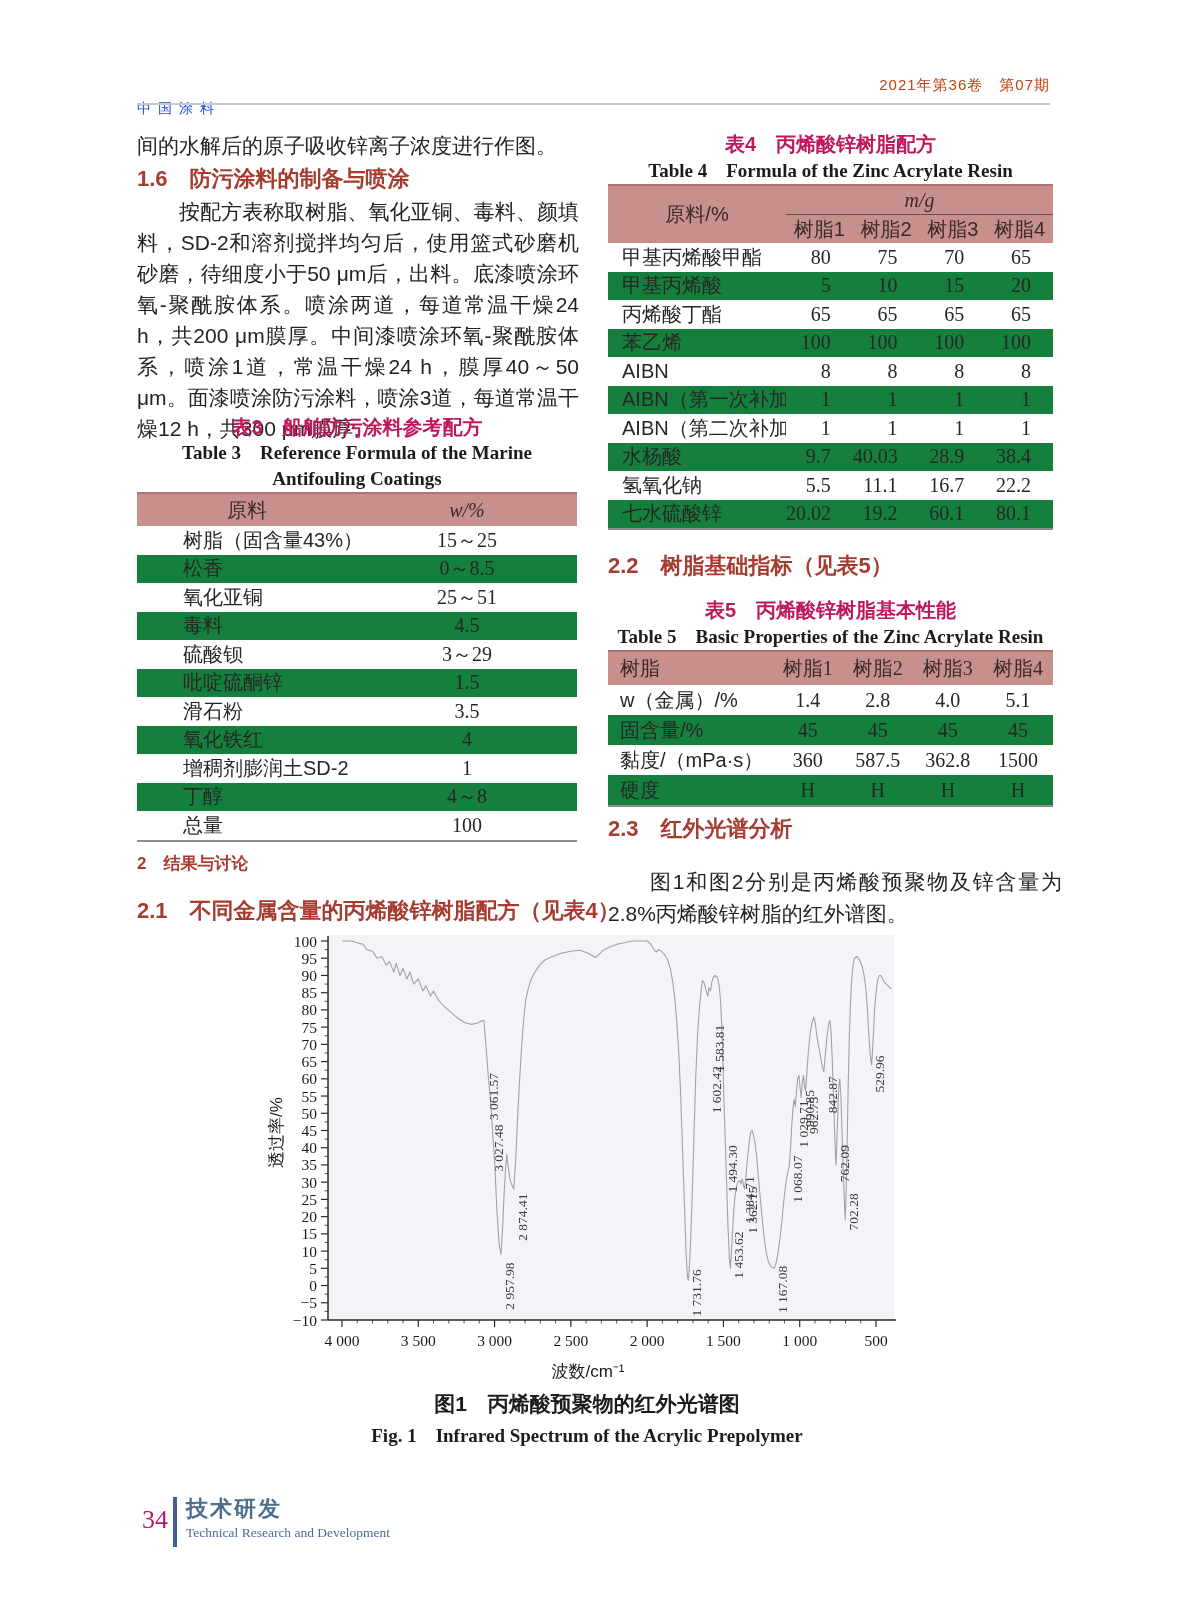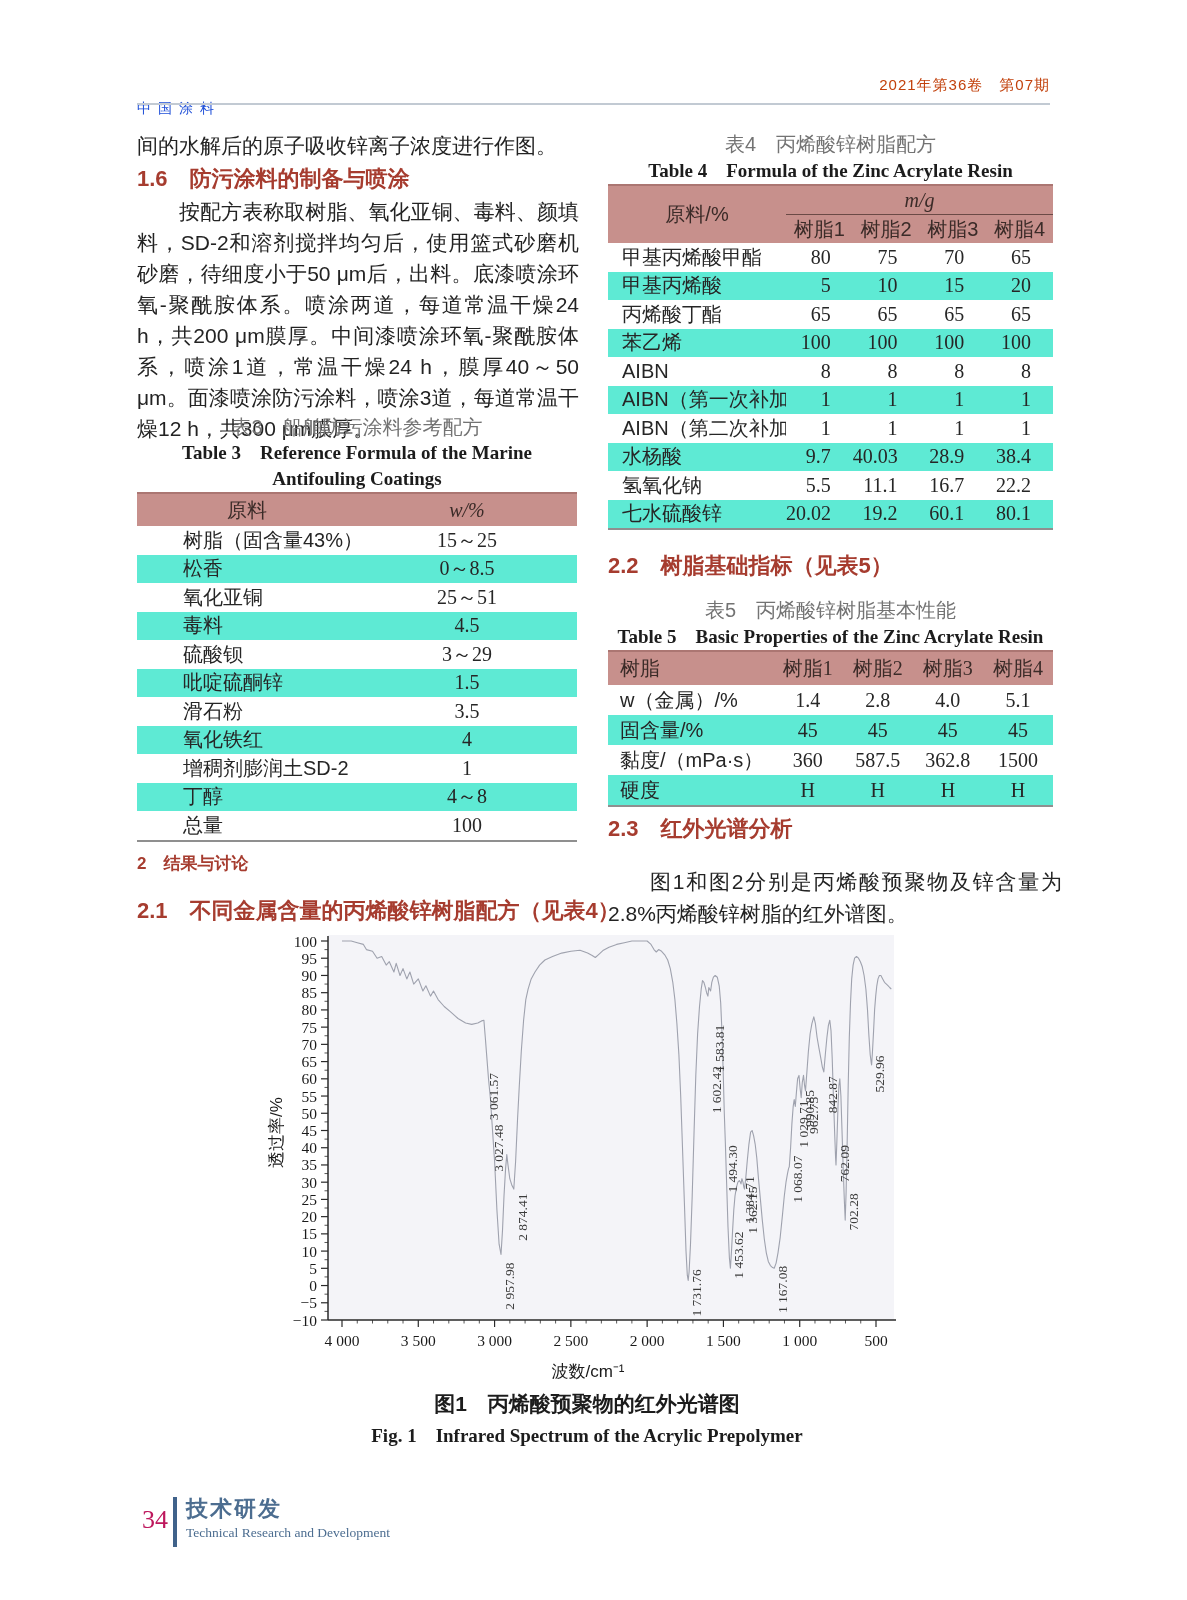--- a/index.html
+++ b/index.html
@@ -8,42 +8,42 @@
   .abs{position:absolute;}
   
   .hdr-journal{left:137px;top:76px;font-size:14px;letter-spacing:7px;color:#1d4ed8;margin-top:24px;}
   .hdr-issue{top:76px;right:137px;font-size:15px;color:#c2410c;letter-spacing:1px;}
   .hdr-rule{left:137px;right:137px;top:103px;height:2px;background:#c2cad3;}
   
   #intro{left:137px;top:130px;width:442px;font-size:21px;line-height:31px;}
   .red-h3{font-size:22px;font-weight:bold;color:#a63c2f;}
   #h16{left:137px;top:164px;}
   #p16{left:137px;top:196px;width:442px;font-size:21px;line-height:31px;text-align:justify;text-indent:2em;}
-  .tcap-zh{font-size:20px;font-weight:normal;text-align:center;color:#737373;}
+  .tcap-zh{font-size:20px;font-weight:bold;text-align:center;color:#be185d;}
   .tcap-en{font-size:19px;font-weight:bold;text-align:center;font-family:"Liberation Serif",serif;line-height:26px;color:#1c1c1c;}
   #t3czh{left:137px;top:414px;width:440px;}
   #t3cen{left:137px;top:440px;width:440px;}
   #table3{left:137px;top:492px;width:440px;}
   #h2s{left:137px;top:852px;font-size:17px;font-weight:bold;color:#a63c2f;}
   #h21{left:137px;top:896px;}
   
   #t4czh{left:608px;top:131px;width:445px;}
   #t4cen{left:608px;top:158px;width:445px;}
   #table4{left:608px;top:184px;width:445px;}
   #h22{left:608px;top:551px;}
   #t5czh{left:608px;top:597px;width:445px;}
   #t5cen{left:608px;top:624px;width:445px;}
   #table5{left:608px;top:650px;width:445px;}
   #h23{left:608px;top:814px;}
   #p23{left:608px;top:866px;width:454px;font-size:21px;line-height:32px;text-align:justify;text-indent:2em;}
   
   table.tbl{border-collapse:collapse;table-layout:fixed;width:100%;font-size:20px;color:#262626;
             border-top:2px solid #ab7672;border-bottom:2px solid #8f8f8f;}
   table.tbl th{background:#c7908c;font-weight:normal;color:#3b2b28;}
-  table.tbl tr.alt td{background:#5eead4;}
+  table.tbl tr.alt td{background:#15803d;}
   table.tbl td,table.tbl th{padding:0;white-space:nowrap;overflow:hidden;}
   td.val{font-family:"Liberation Serif",serif;}
   .ital{font-style:italic;font-family:"Liberation Serif",serif;}
   
   #table3 th{height:32px;text-align:center;}
   #table3 td{height:28.5px;margin-top:37px;}
   #table3 td:first-child{padding-left:46px;}
   #table3 td.val{text-align:center;}
   
   #table4 th{height:28px;text-align:center;}

